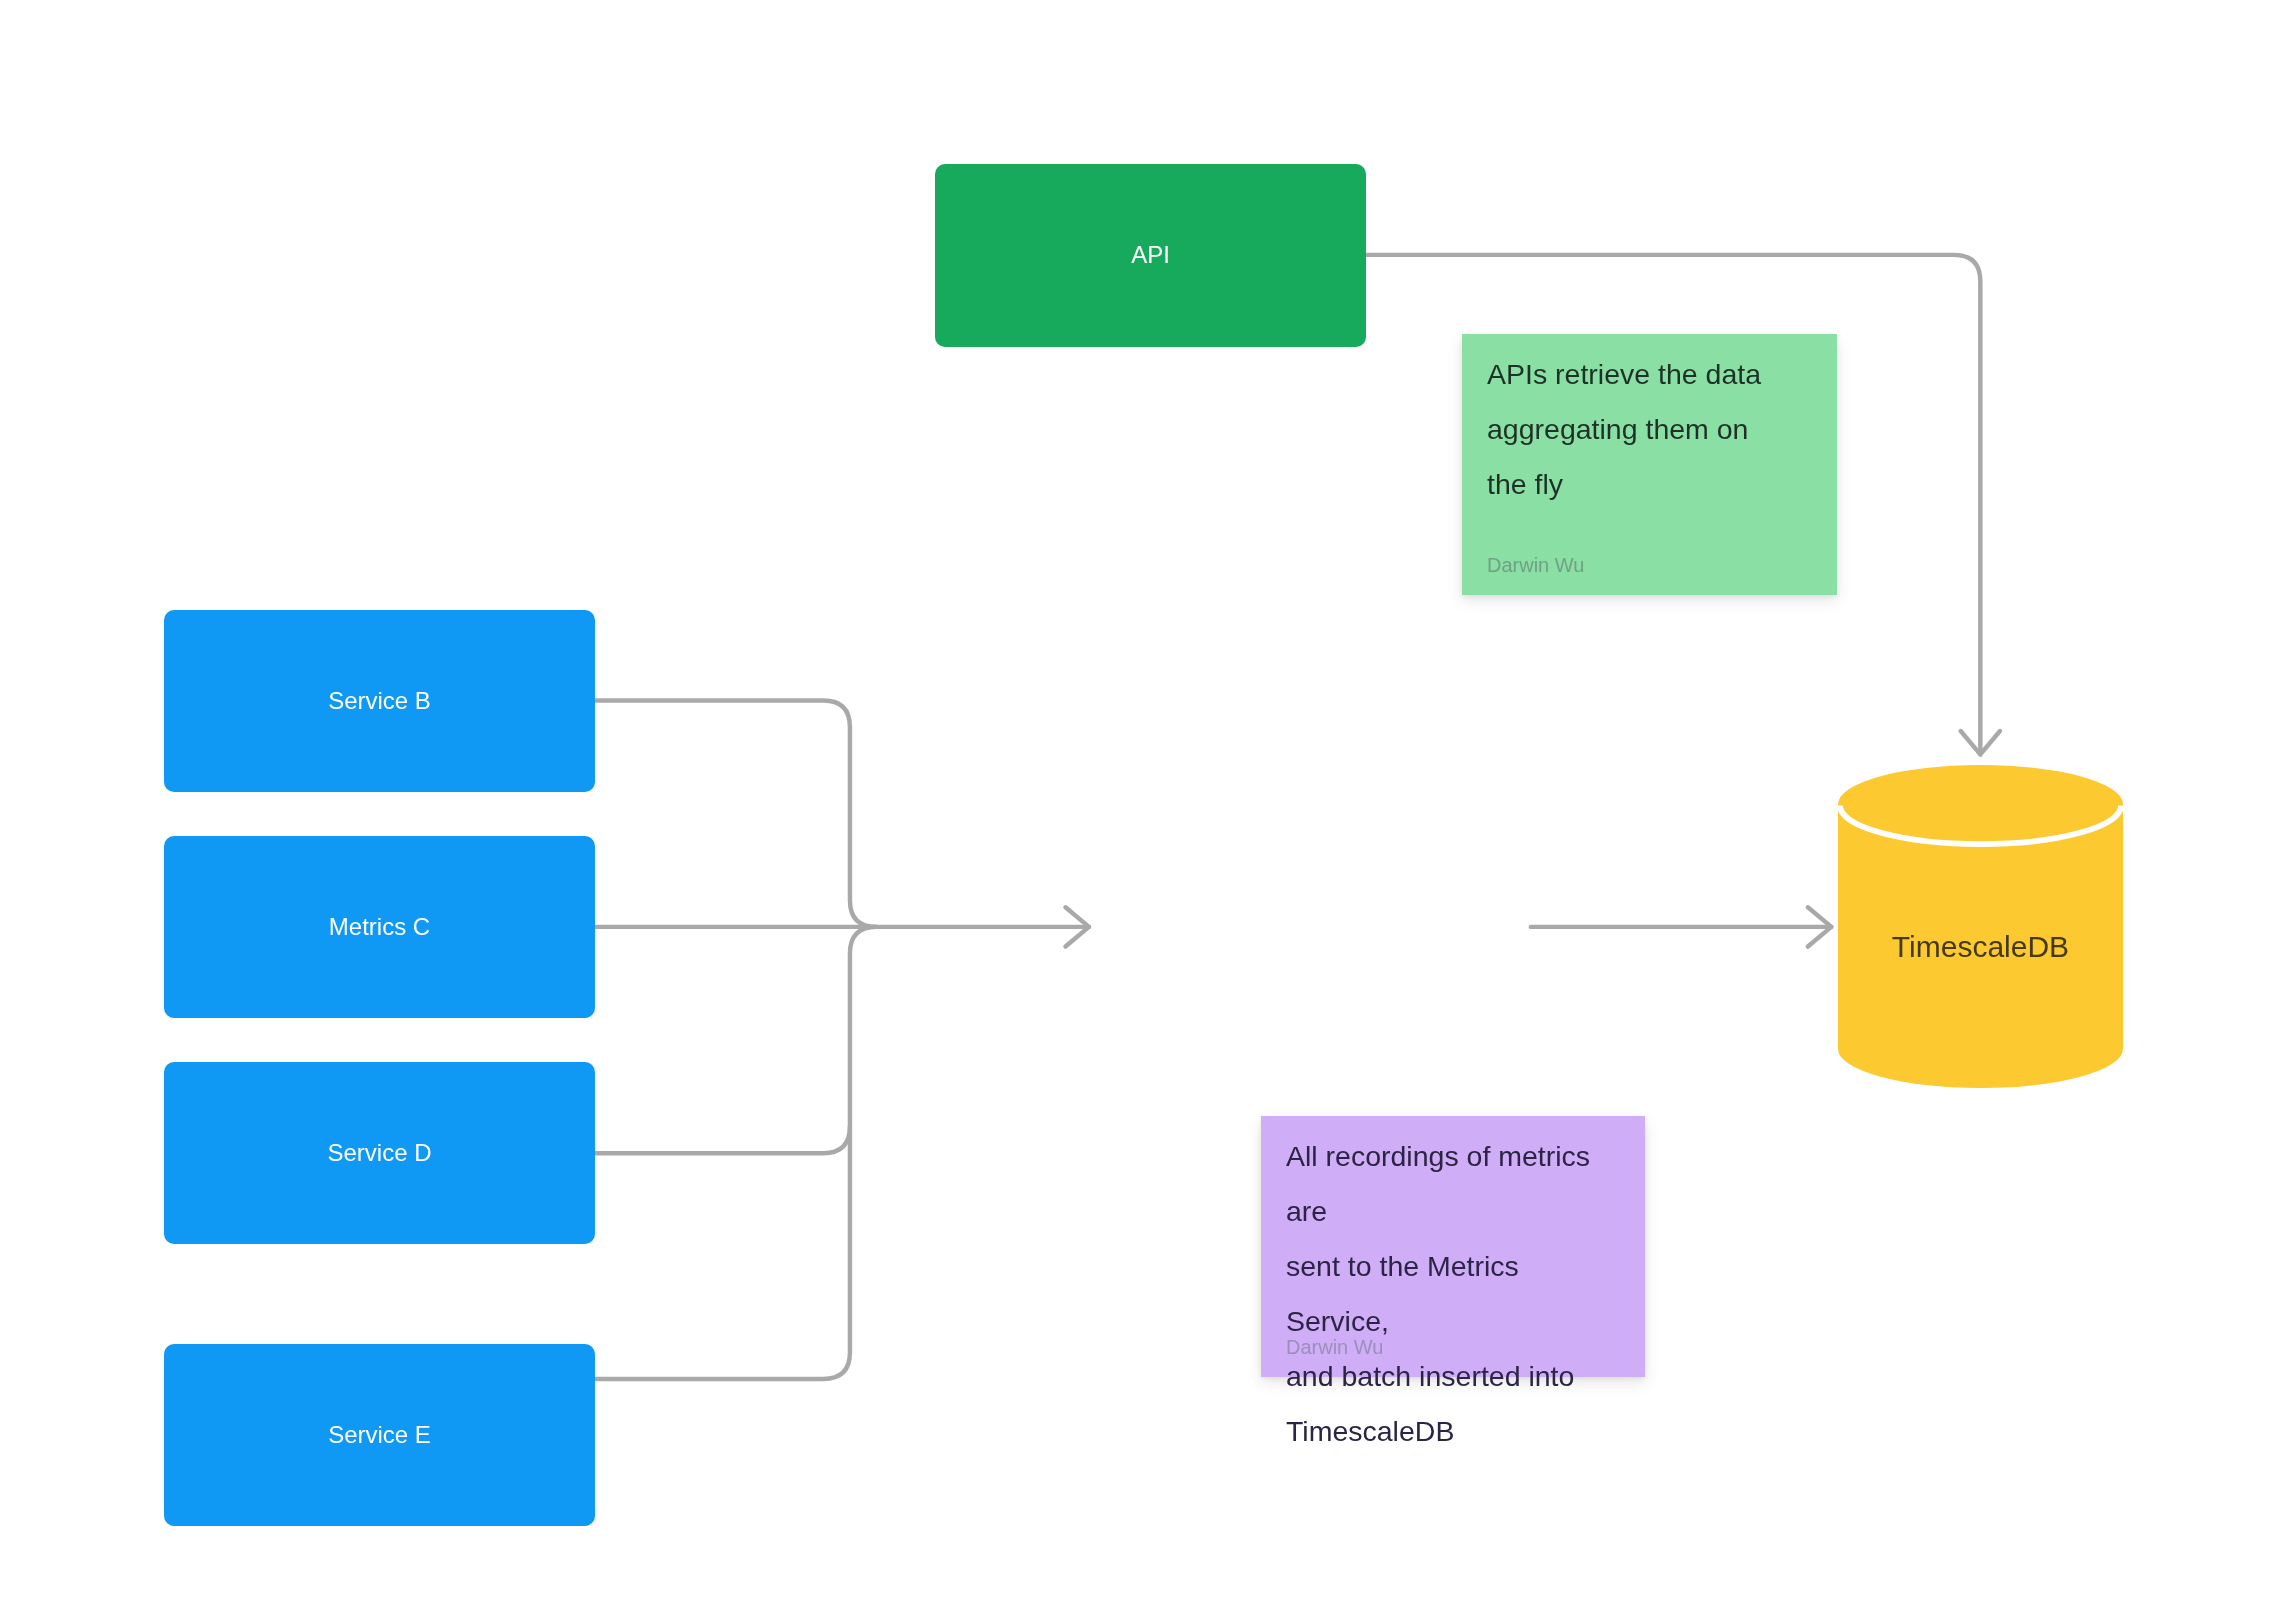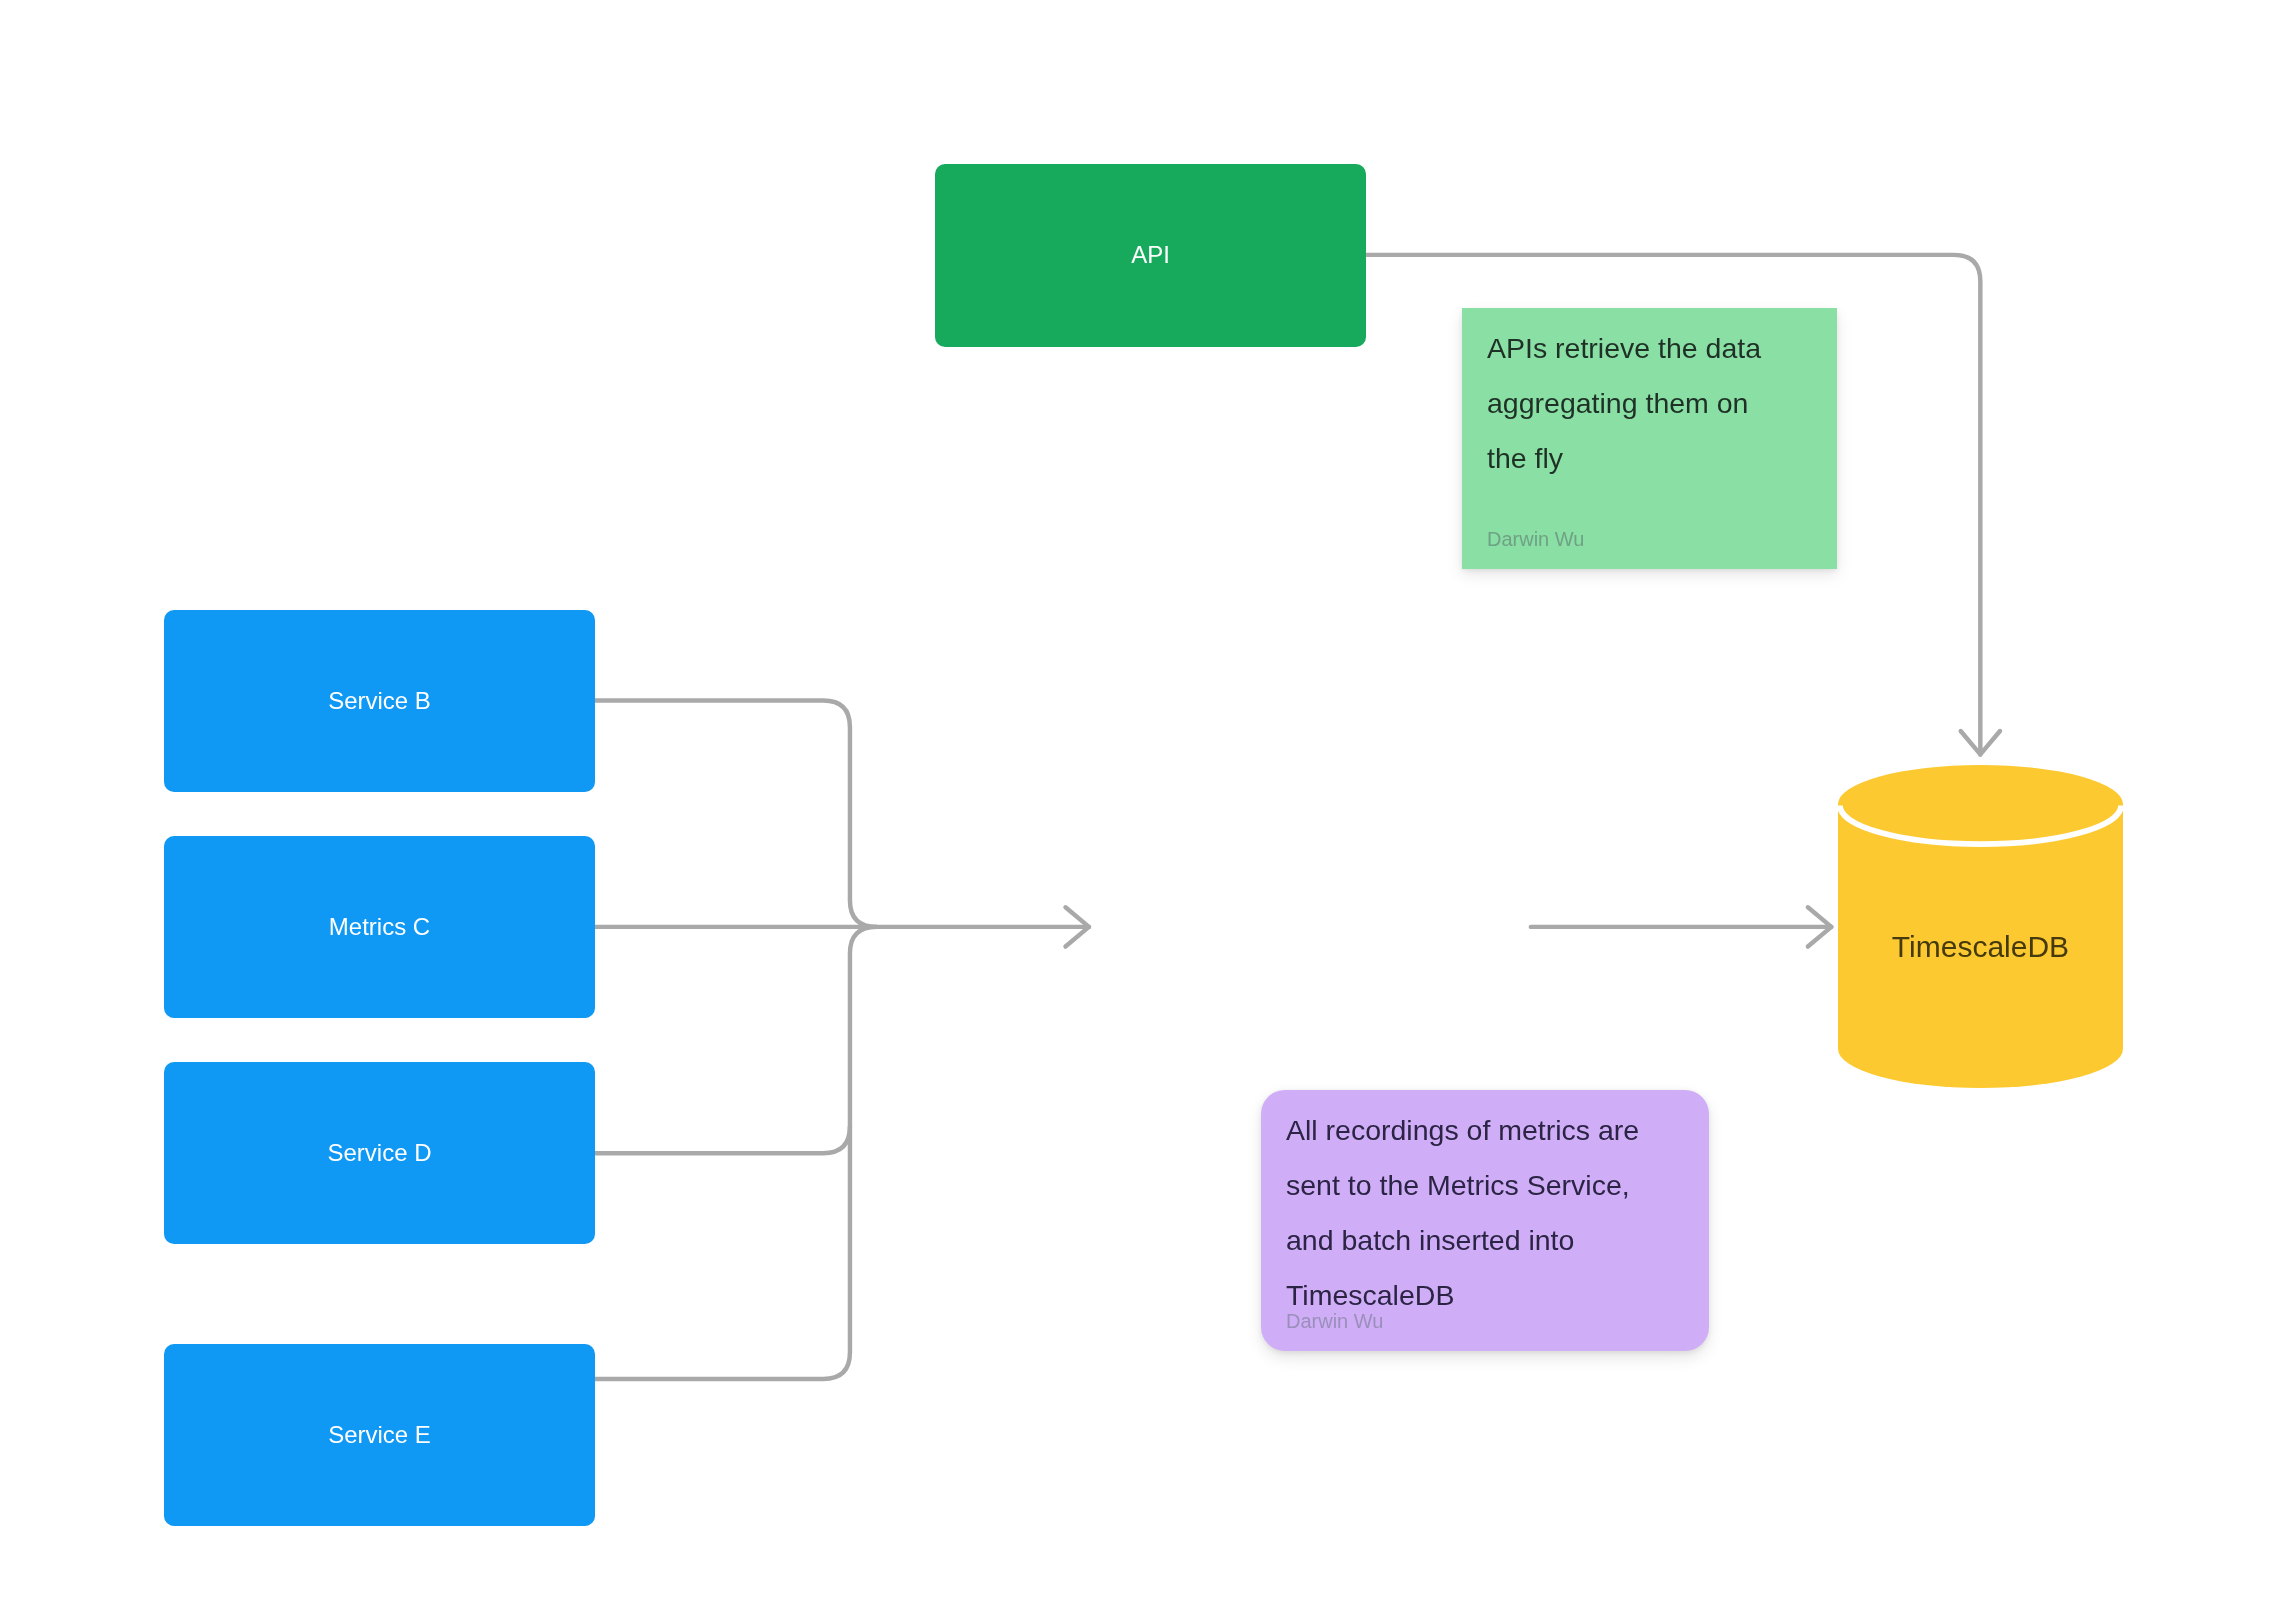--- a/index.html
+++ b/index.html
@@ -73,31 +73,31 @@
     color:var(--db-text,#45390E);
     font-size:30px;
   }
   .note{
     position:absolute;
     width:375px;height:261px;
     padding:12.7px 25px 0 25px;
     font-size:28.5px;
     line-height:55px;
     box-shadow:0 6.3px 15px rgba(0,0,0,0.10),0 1.9px 5px rgba(0,0,0,0.07);
+    margin-top:26px;
   }
   .note--green{
     left:1462px;top:308px;
     background:var(--note-green,#8ADFA4);
     color:var(--note-green-text,#1F3127);
   }
   .note--purple{
-    left:1261px;top:1090px;width:448px;
+    left:1261px;top:1090px;width:384px;
     background:var(--note-purple,#D0AEF7);
     color:var(--note-purple-text,#2B2444);
-    border-radius:24px;
   }
   .note-author{
     position:absolute;left:25px;bottom:20px;
     font-size:20px;line-height:1;
   }
   .note--green .note-author{color:var(--note-green-author,#6FA285);}
   .note--purple .note-author{color:var(--note-purple-author,#9A8FBA);}
 </style>
 </head>
 <body>

